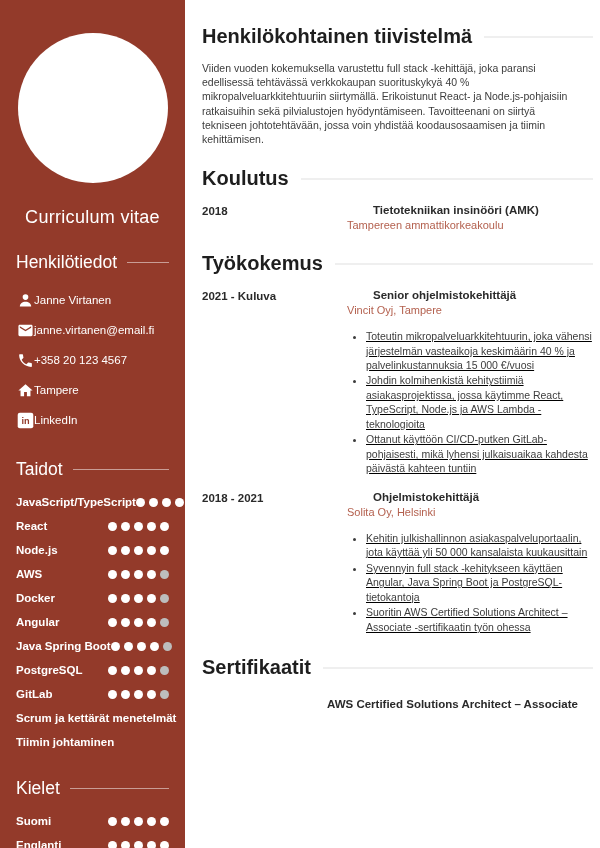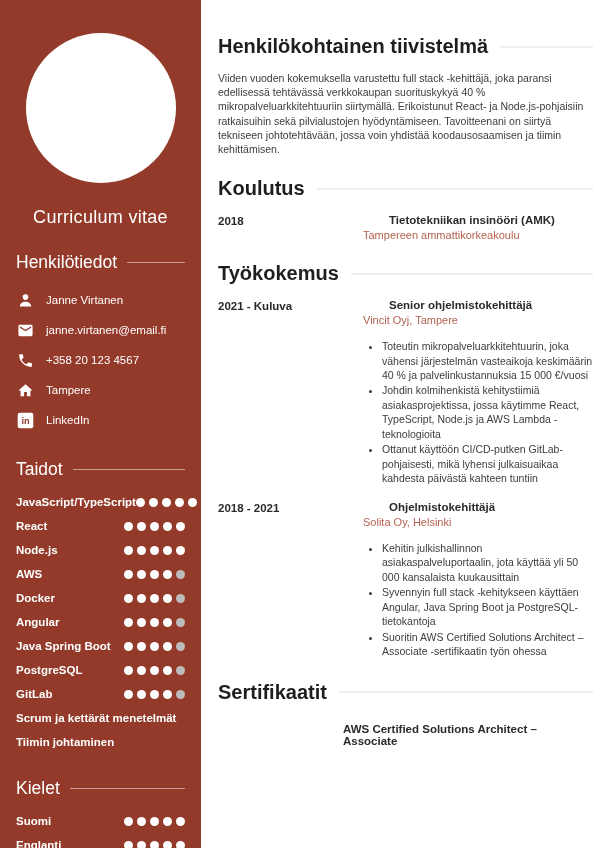--- a/index.html
+++ b/index.html
@@ -6,70 +6,70 @@
   html,body { width:600px; height:848px; }
   body {
     font-family:"Liberation Sans", sans-serif;
     background:#ffffff;
     overflow:hidden;
   }
   .page { display:flex; width:600px; height:848px; background:#fff; }
 
   
   .sidebar {
-    width:201px; flex-shrink:0; height:848px;
+    width:185px; flex-shrink:0; height:848px;
     background:var(--sidebar-bg,#933a2a);
     color:#fff; padding:0 16px;
   }
   .avatar {
     width:150px; height:150px; border-radius:50%;
     background:#fff; margin:33px auto 0;
   }
   .cv-title {
     text-align:center; font-size:18px; font-weight:400;
     margin-top:24px; letter-spacing:.3px; color:#fff;
   }
   .sb-section { margin-top:24px; }
   .sb-heading {
     display:flex; align-items:center; gap:10px;
     font-size:17.5px; font-weight:400; color:#fff;
   }
   .sb-rule { flex:1; height:1px; background:rgba(255,255,255,.5); }
   .contact-list { margin-top:12px; }
-  .contact-item { display:flex; align-items:center; height:30px; gap:12px; }
+  .contact-item { display:flex; align-items:center; height:30px; }
   .contact-item .ci-icon { width:18px; height:18px; flex-shrink:0; display:flex; align-items:center; justify-content:center;text-align:center; }
   .contact-item .ci-icon svg { width:17px; height:17px; fill:#fff; }
   .contact-item .ci-text { font-size:11.5px; color:#fff; }
 
   .rating-list { margin-top:10px; }
   .rating-row { display:flex; align-items:center; justify-content:space-between; height:24px; }
   .rating-label { font-size:11.5px; font-weight:700; color:#fff; white-space:nowrap; }
   .dots { display:flex; gap:4px; }
   .dot { width:9px; height:9px; border-radius:50%; background:var(--dot-empty,#bdbdbd); }
   .dot.filled { background:#ffffff; }
 
   
-  .main { flex:1; padding:35px 7px 0 17px; }
+  .main { flex:1; padding:25px 7px 0 17px; }
   .m-heading {
     display:flex; align-items:center; gap:12px;
     font-size:20px; font-weight:700; color:#1e1e1e;
   }
   .m-rule { flex:1; height:2px; background:#efefef; }
   .summary {
     margin-top:13px; font-size:10.5px; line-height:1.35;
     color:#3c3c3c; max-width:375px;
   }
   .m-section { margin-top:21px; }
   .entries { margin-top:14px; }
   .entry { display:flex; margin-bottom:14px;gap:20px; }
   .entry-period { width:125px; flex-shrink:0; font-size:11.5px; font-weight:700; color:#2a2a2a; padding-top:1px; }
   .entry-body { flex:1; }
   .entry-title { font-size:11.5px; font-weight:700; color:#2a2a2a;margin-left:26px; }
   .entry-subtitle { font-size:11px; color:var(--accent,#b4614f); margin-top:3px; }
-  .entry-bullets { margin:13px 0 0 10px; padding-left:9px; }
+  .entry-bullets { margin:13px 0 0 10px; padding-left:9px;text-decoration:underline; }
   .entry-bullets li { font-size:10.5px; line-height:1.38; color:#3c3c3c; margin-bottom:1px; }
   .cert-list { margin-top:19px; }
   .cert-item { margin-left:125px; font-size:11.5px; font-weight:700; color:#2a2a2a; }
 </style>
 </head>
 <body>
 
 <div class="page">
 
   <aside class="sidebar">

